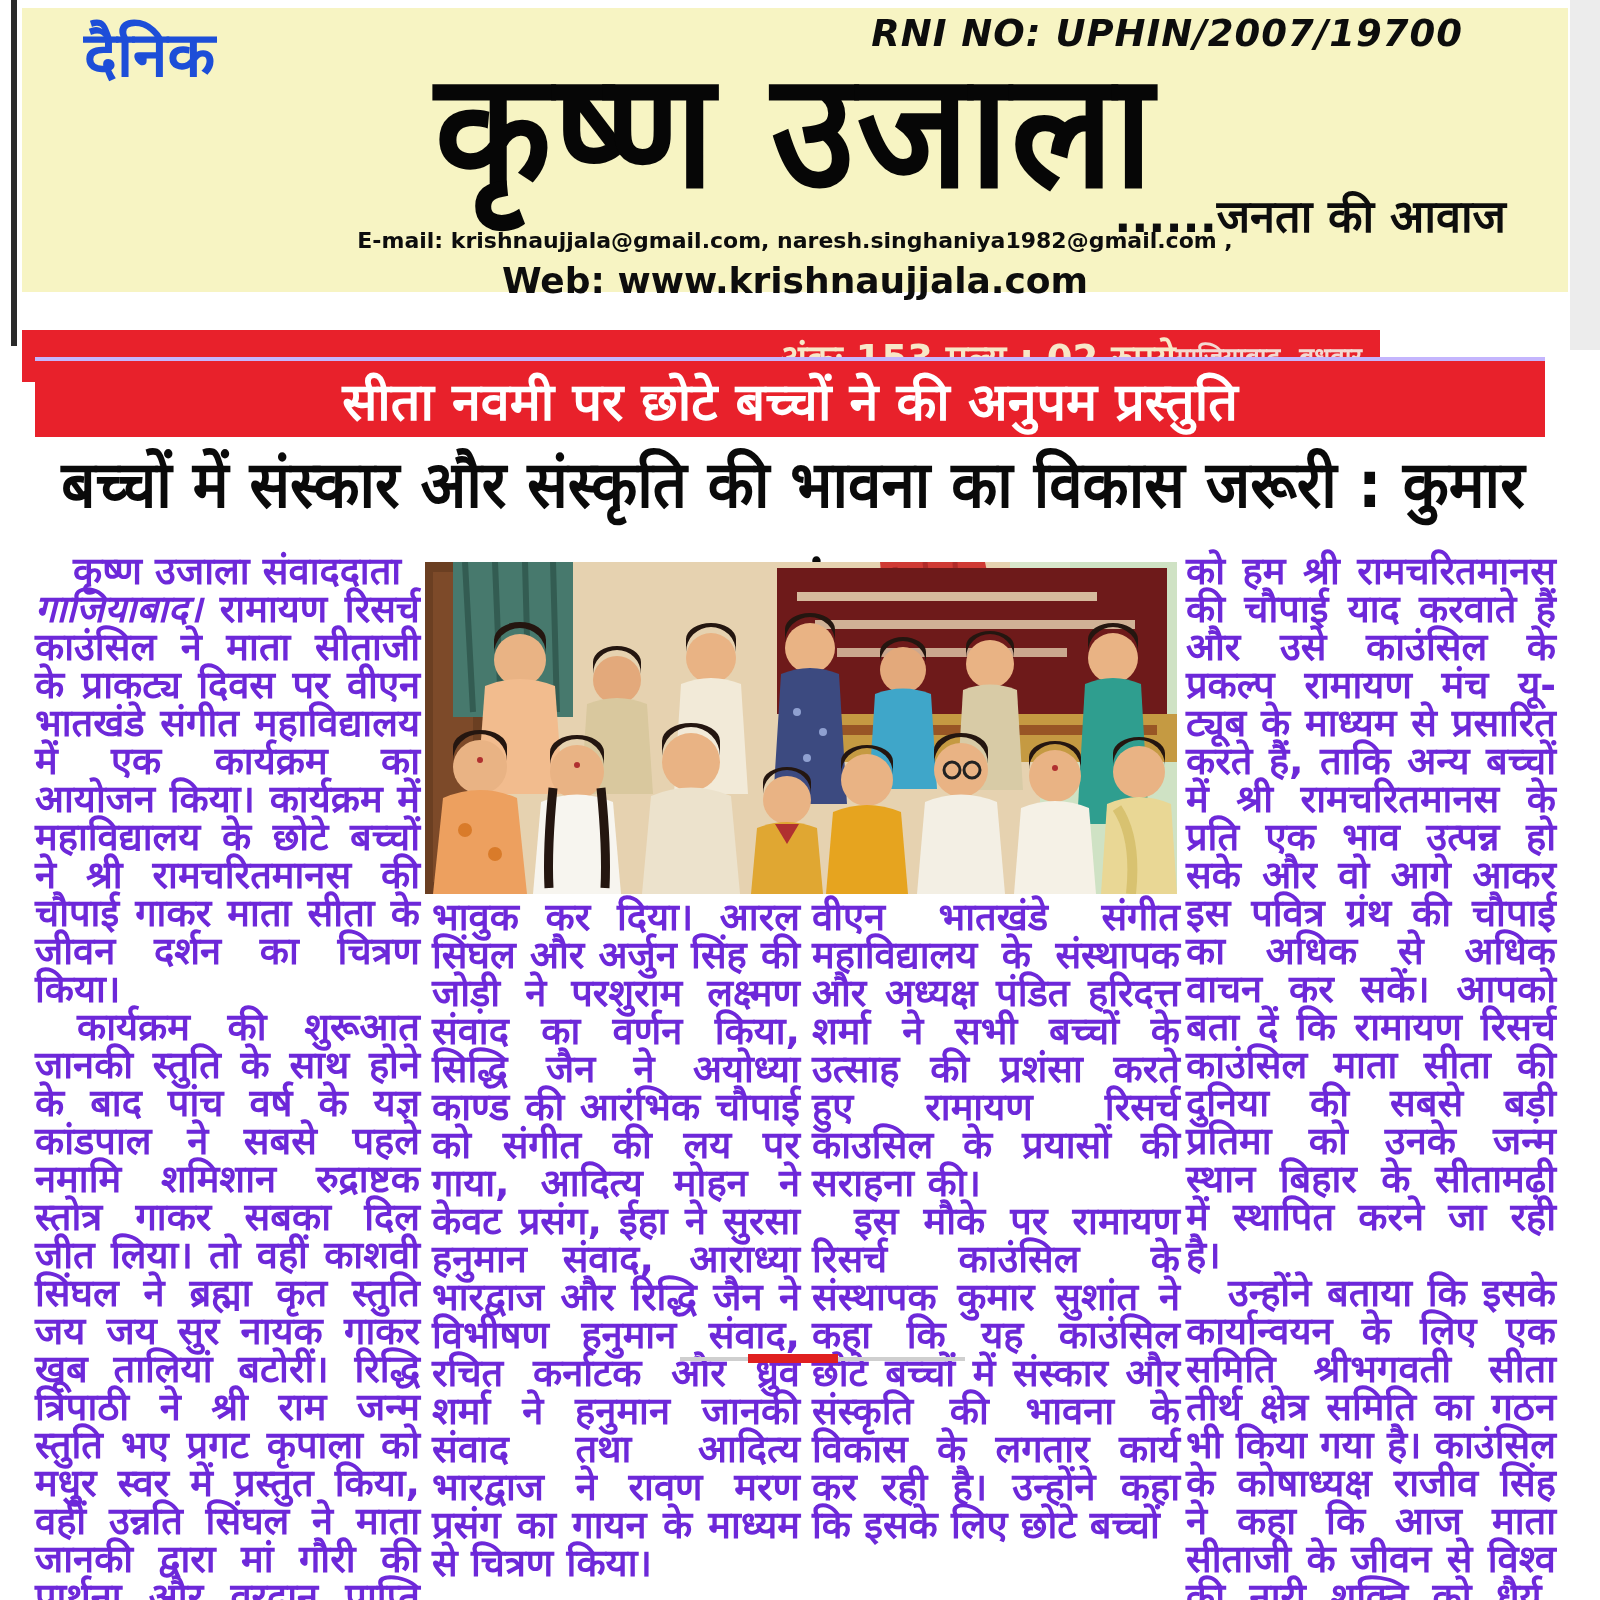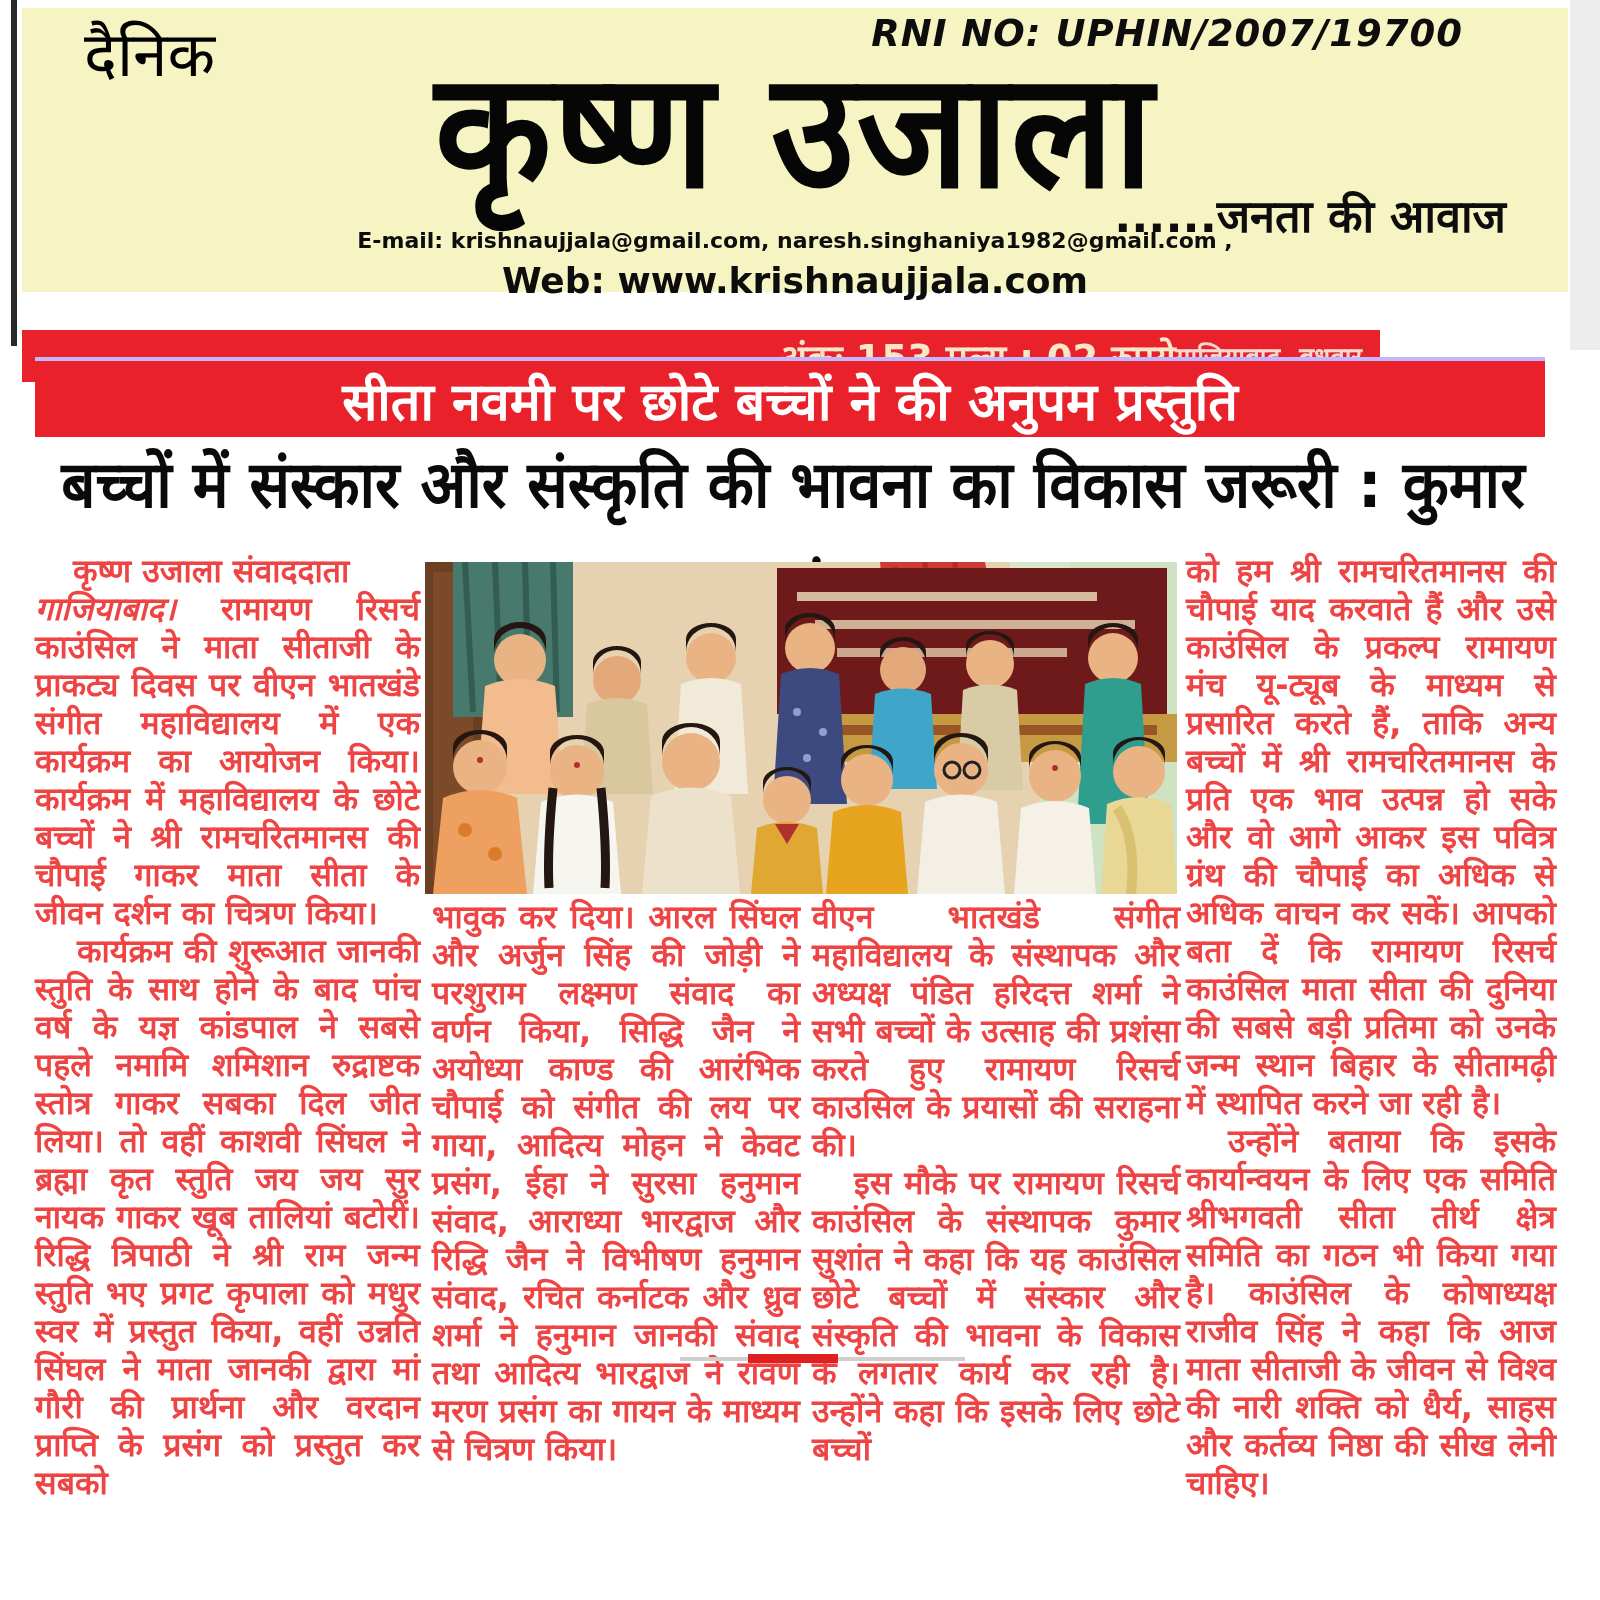--- a/index.html
+++ b/index.html
@@ -7,21 +7,21 @@
     position:relative;width:1600px;height:1600px;background:#ffffff;overflow:hidden;
     font-family:"DejaVu Sans","Liberation Sans",sans-serif;color:#111;
   }
   
   .left-rule{position:absolute;left:11px;top:0;width:6px;height:346px;background:#2a2a2a;}
   .right-scan-strip{position:absolute;left:1570px;top:0;width:30px;height:350px;background:#ececec;}
 
   
   .masthead{position:absolute;left:22px;top:8px;width:1546px;height:284px;background:#f7f4c3;}
   .rni{position:absolute;top:4px;right:105px;font-size:37px;font-weight:bold;color:#0d0d0d;letter-spacing:1px;font-style:italic;}
-  .daily{position:absolute;left:62px;top:2px;font-size:62px;font-weight:normal;color:#000000;}
+  .daily{position:absolute;left:62px;top:2px;font-size:62px;font-weight:bold;color:#1d4ed8;}
   .np-title{position:absolute;left:0;top:38px;width:100%;text-align:center;font-size:152px;line-height:170px;
     font-weight:900;color:#060606;margin:0;letter-spacing:2px;transform:scaleY(1.05);}
   .tagline{position:absolute;right:62px;top:176px;font-size:45px;font-weight:bold;color:#0d0d0d;}
   .email-line{position:absolute;left:0;top:220px;width:100%;text-align:center;font-size:22px;font-weight:bold;color:#0d0d0d;}
   .web-line{position:absolute;left:0;top:252px;width:100%;text-align:center;font-size:36px;font-weight:bold;color:#0d0d0d;}
 
   
   .issue-bar{position:absolute;left:22px;top:296px;width:1358px;height:52px;background:#e8212b;
     display:flex;align-items:center;justify-content:flex-end;margin-top:34px;}
   .issue-left{margin-left:250px;font-size:37px;font-weight:bold;color:#f7e7c8;}
@@ -30,21 +30,21 @@
   
   .kicker-bar{position:absolute;left:35px;top:357px;width:1510px;height:76px;background:#e8212b;
     border-top:4px solid #c4b5fd;display:flex;align-items:center;justify-content:center;}
   .kicker-text{font-size:52px;font-weight:bold;color:#ffffff;}
 
   
   .headline{position:absolute;left:28px;top:440px;width:1530px;margin:0;text-align:center;
     font-size:60px;line-height:96px;font-weight:800;color:#0a0a0a;transform:scaleY(1.08);}
 
   
-  .col{position:absolute;font-size:32px;line-height:38px;font-weight:600;color:#ef4444;text-align:justify;}
+  .col{position:absolute;font-size:38px;line-height:38px;font-weight:600;color:#6d28d9;text-align:justify;}
   .col p{margin:0;}
   .col p.indent{text-indent:42px;}
   .byline{font-weight:800;text-indent:38px;}
   .dateline{font-weight:800;font-style:italic;}
   #col1{left:35px;top:552px;width:385px;height:812px;}
   #col2{left:432px;top:898px;width:368px;height:470px;}
   #col3{left:812px;top:898px;width:368px;height:470px;}
   #col4{left:1186px;top:552px;width:370px;height:812px;}
 
   

